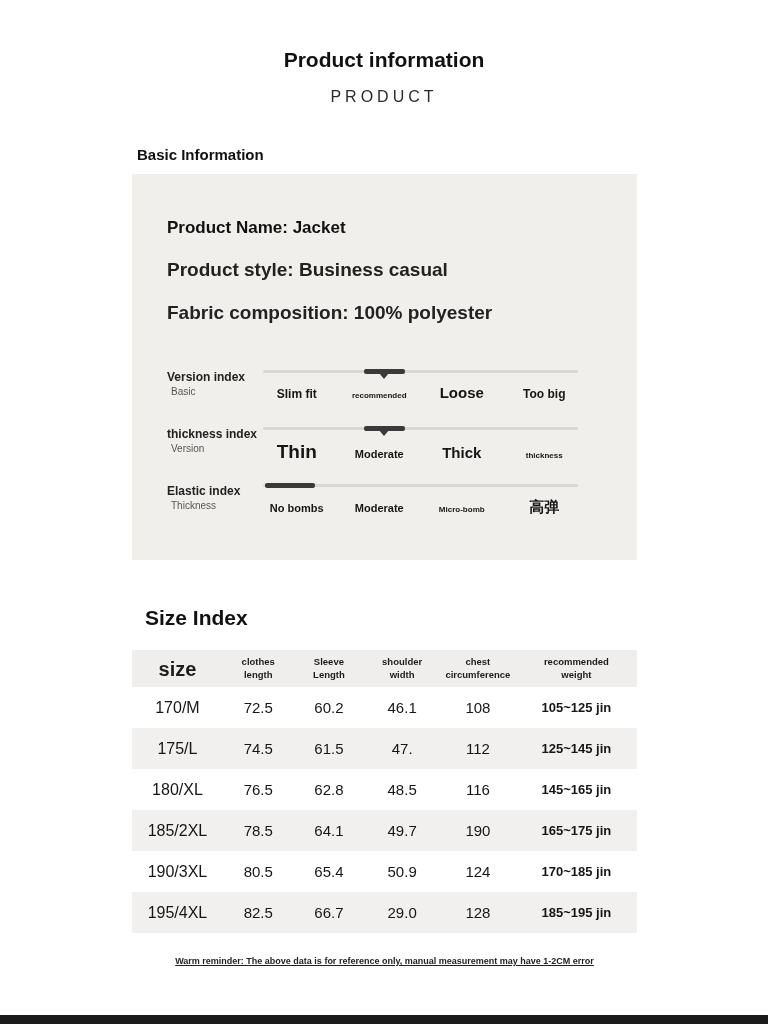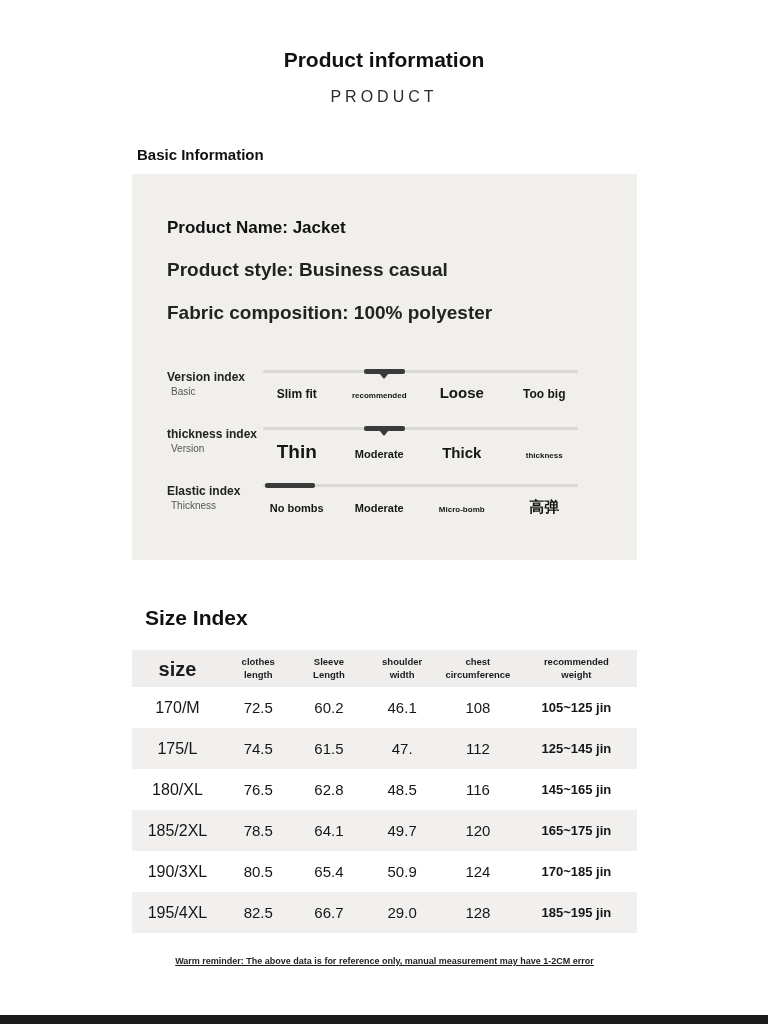--- a/index.html
+++ b/index.html
@@ -260,21 +260,21 @@
         <td>62.8</td>
         <td>48.5</td>
         <td>116</td>
         <td class="weight-col">145~165 jin</td>
       </tr>
       <tr>
         <td class="size-col">185/2XL</td>
         <td>78.5</td>
         <td>64.1</td>
         <td>49.7</td>
-        <td>120</td>
+        <td>190</td>
         <td class="weight-col">165~175 jin</td>
       </tr>
       <tr>
         <td class="size-col">190/3XL</td>
         <td>80.5</td>
         <td>65.4</td>
         <td>50.9</td>
         <td>124</td>
         <td class="weight-col">170~185 jin</td>
       </tr>

